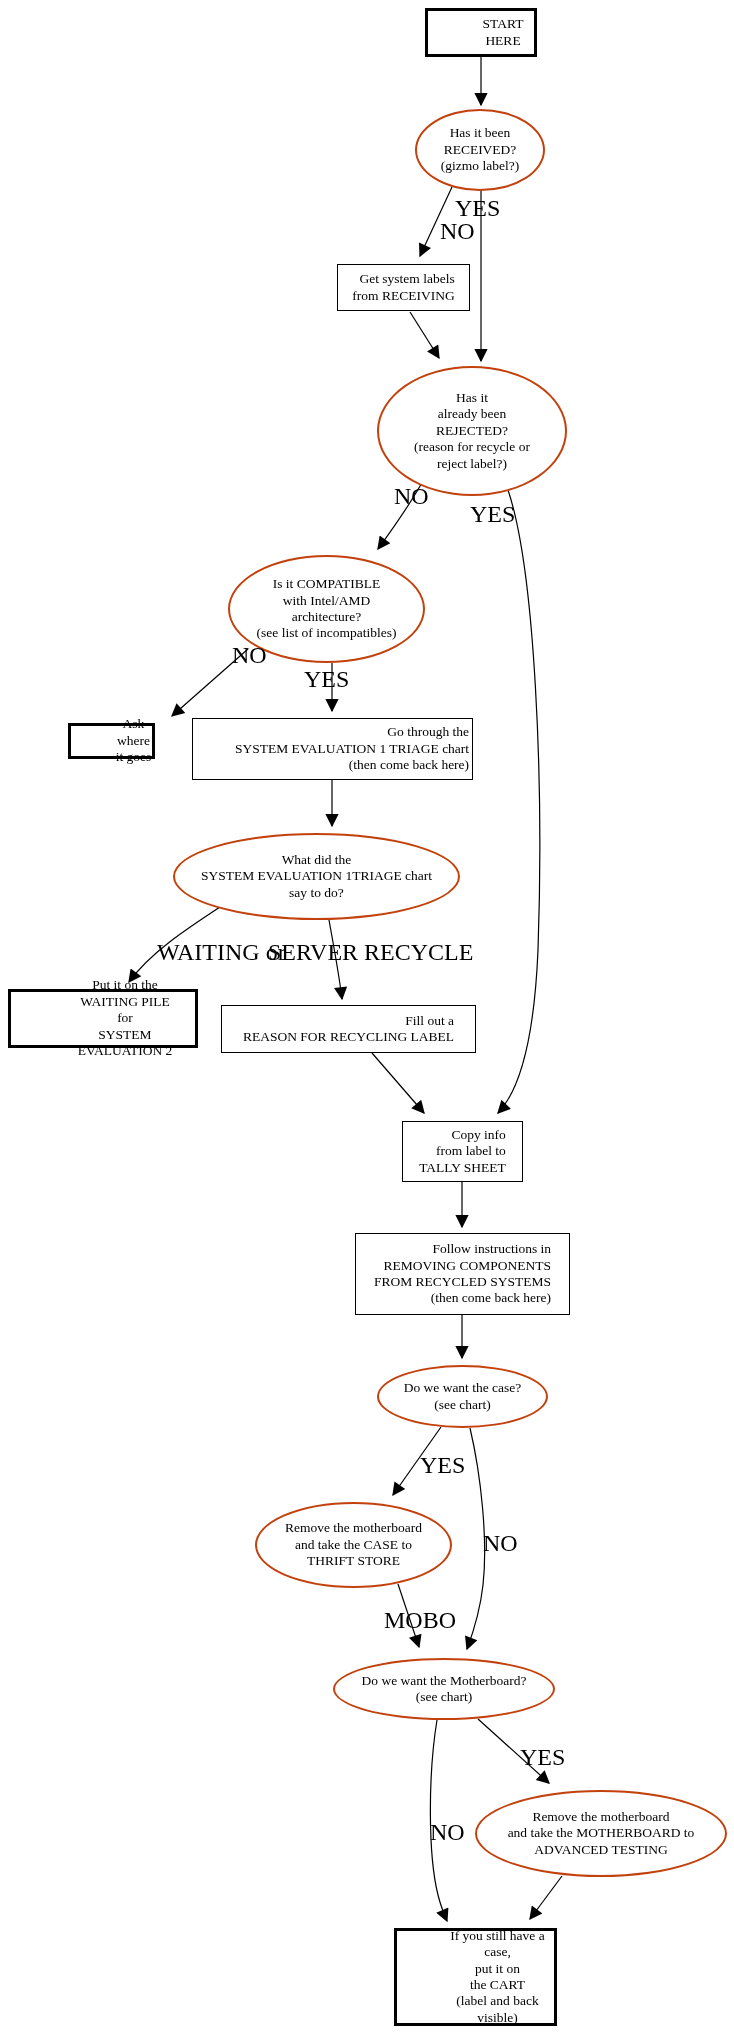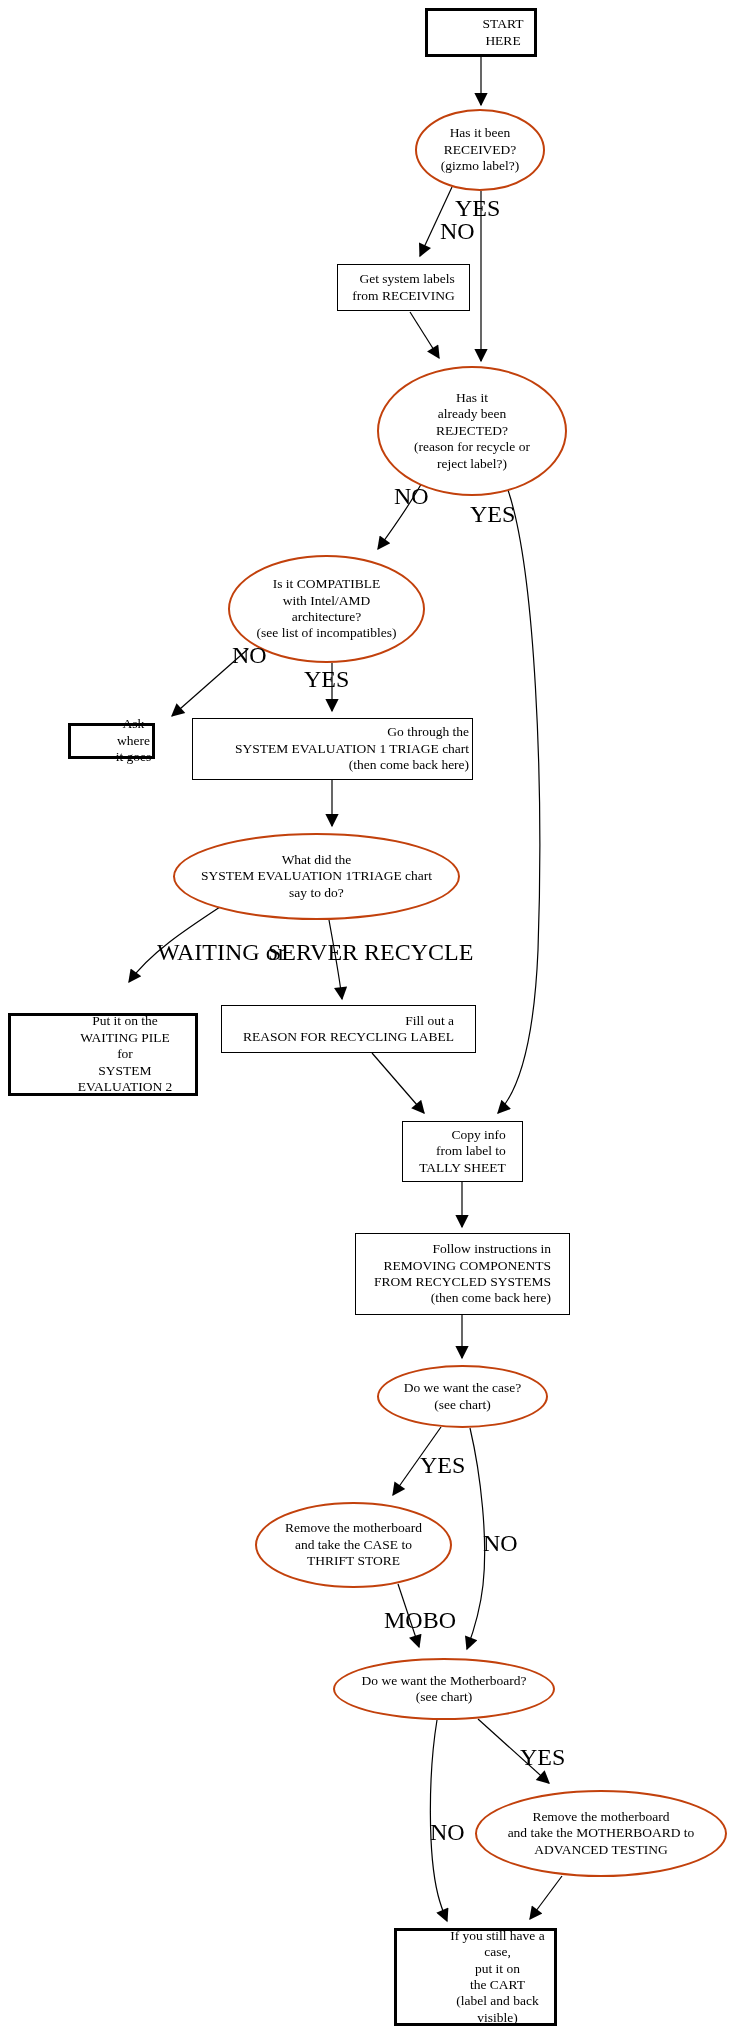--- a/index.html
+++ b/index.html
@@ -90,21 +90,21 @@
 architecture?
 (see list of incompatibles)</div>
   <div class="node box-thick" style="left:68px;  top:723px;  width:87px;  height:36px;">Ask where
 it goes</div>
   <div class="node box" style="left:192px; top:718px;  width:281px; height:62px;padding-left:39px;">Go through the
 SYSTEM EVALUATION 1 TRIAGE chart
 (then come back here)</div>
   <div class="node ellipse" style="left:173px; top:833px;  width:287px; height:87px;">What did the
 SYSTEM EVALUATION 1TRIAGE chart
 say to do?</div>
-  <div class="node box-thick" style="left:8px;   top:989px;  width:190px; height:83px;margin-top:24px;">Put it on the
+  <div class="node box-thick" style="left:8px;   top:989px;  width:190px; height:59px;">Put it on the
 WAITING PILE
 for
 SYSTEM EVALUATION 2</div>
   <div class="node box" style="left:221px; top:1005px; width:255px; height:48px;">Fill out a
 REASON FOR RECYCLING LABEL</div>
   <div class="node box" style="left:402px; top:1121px; width:121px; height:61px;">Copy info
 from label to
 TALLY SHEET</div>
   <div class="node box" style="left:355px; top:1233px; width:215px; height:82px;">Follow instructions in
 REMOVING COMPONENTS

